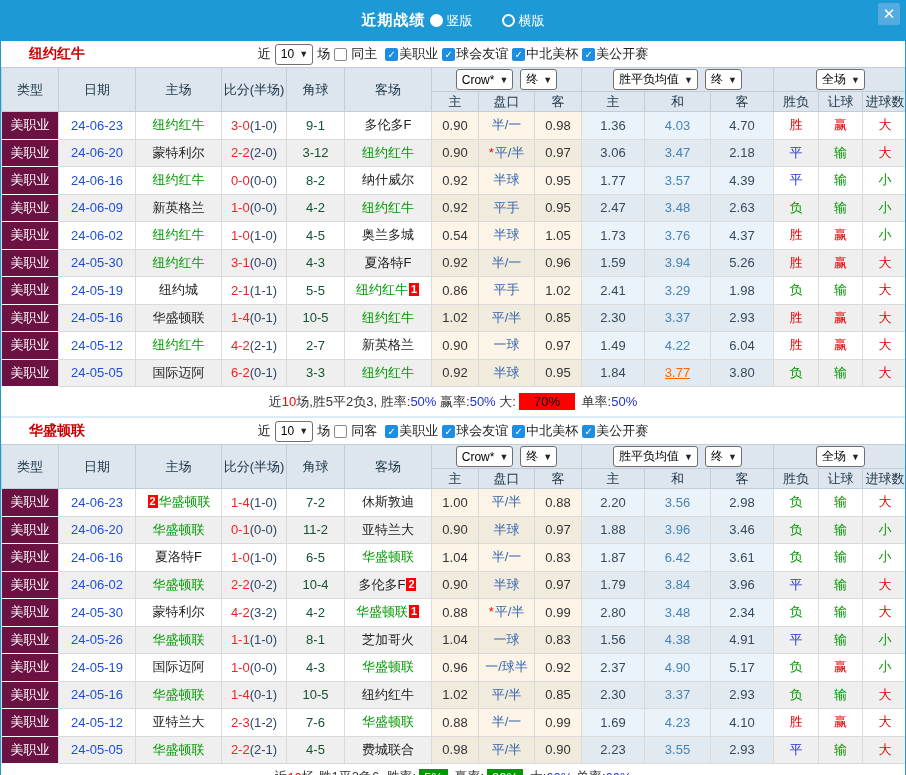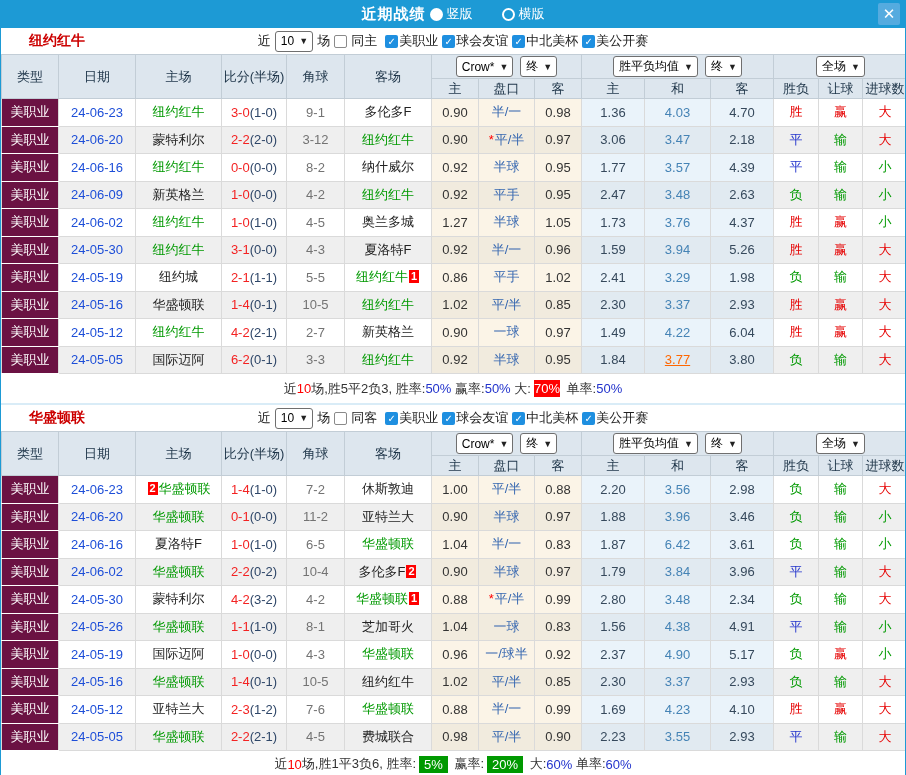--- a/index.html
+++ b/index.html
@@ -1,19 +1,19 @@
 <!DOCTYPE html>
 <html><head>
 <meta charset="utf-8">
 <style>
   html,body{margin:0;padding:0;background:#fff;font-family:"Liberation Sans","DejaVu Sans",sans-serif;}
   .app{width:906px;height:775px;position:relative;overflow:hidden;background:#fff;
        border-left:1px solid #1d9ad5;border-right:1px solid #1d9ad5;box-sizing:border-box;}
   
-  .titlebar{height:28px;background:#1d9ad5;display:flex;align-items:center;justify-content:center;position:relative;color:#fff;}
+  .titlebar{height:41px;background:#1d9ad5;display:flex;align-items:center;justify-content:center;position:relative;color:#fff;}
   .title{font-weight:bold;font-size:15px;letter-spacing:1px;}
   .radio-group{display:inline-flex;align-items:center;gap:29px;margin-left:4px;}
   .radio-item{display:inline-flex;align-items:center;gap:4px;cursor:pointer;}
   .radio{width:13px;height:13px;border-radius:50%;border:2px solid #fff;box-sizing:border-box;display:inline-block;}
   .radio.sel{background:#fff;}
   .radio-label{font-size:13px;}
   .close-btn{position:absolute;right:5px;top:3px;width:22px;height:22px;background:#55abdf;color:#fff;
              font-size:15px;font-weight:bold;display:flex;align-items:center;justify-content:center;border-radius:2px;cursor:pointer;}
   
   .filter-row{height:26px;display:flex;align-items:center;position:relative;background:#fff;}
@@ -36,34 +36,34 @@
   .ctrl-wrap{display:flex;justify-content:center;align-items:center;gap:7px;}
   tbody td{border:1px solid #dadada;text-align:center;height:26.5px;padding:0;color:#222;overflow:hidden;white-space:nowrap;}
   tr.even td{background:#efefef;}
   td.type{background:#6b1243;color:#fff;border-color:#fff #dadada;}
   tr.even td.type{background:#6b1243;}
   td.date{color:#1d4ed8;}
   td.crow{background:#fbf4e7;}  tr.even td.crow{background:#f1ebde;}
   td.avgc{background:#eaf3fa;}  tr.even td.avgc{background:#e1eaf1;}
   .t-green{color:#009900;} .t-black{color:#222;}
   .ft{color:#f32222;} .ht{color:#2e4668;}
-  td.corner{color:#737373;}
+  td.corner{color:#14532d;}
   td.crow{color:#333;}
   .line{color:#3667b0;} .star{color:#f00;margin-right:1px;}
   .avg-val{color:#36495c;} .avg-draw{color:#4583b5;}
   .hl-orange{color:#f60 !important;text-decoration:underline;}
   .c-red{color:#e60000;} .c-green{color:#009900;} .c-blue{color:#2233cc;}
   .badge{display:inline-block;background:#f00;color:#fff;font-size:11px;line-height:13px;min-width:8px;
          padding:0 1px;margin:0 1px;font-weight:bold;vertical-align:1px;}
   
   .summary{display:flex;align-items:center;justify-content:center;font-size:13px;color:#333;white-space:pre;}
   .summary-0{height:31px;border-bottom:2px solid #d9ecf7;box-sizing:border-box;}
   .summary-1{height:26px;}
   .seg-red{color:#f00;} .seg-blue{color:#2233cc;}
-  .seg-redbg{background:#f00;color:#ffffff;padding:1px 0;margin:0 3px;}
+  .seg-redbg{background:#f00;color:#000000;padding:1px 15px;margin:0 3px;}
   .seg-greenbg{background:#090;color:#fff;padding:1px 5px;margin:0 3px;}
 </style>
 </head>
 <body>
 
 <div class="app">
 
   <div class="titlebar">
     <span class="title">近期战绩</span>
     <span class="radio-group">
@@ -253,21 +253,21 @@
           <td class="c-green">输</td>
           <td class="c-green">小</td>
         </tr>
         <tr>
           <td class="type">美职业</td>
           <td class="date">24-06-02</td>
           <td class="team"><span class="t-green">纽约红牛</span></td>
           <td class="score"><span class="ft">1-0</span><span class="ht">(1-0)</span></td>
           <td class="corner">4-5</td>
           <td class="team"><span class="t-black">奥兰多城</span></td>
-          <td class="crow">1.27</td>
+          <td class="crow">0.54</td>
           <td class="crow"><span class="line">半球</span></td>
           <td class="crow">1.05</td>
           <td class="avgc"><span class="avg-val">1.73</span></td>
           <td class="avgc"><span class="avg-val avg-draw">3.76</span></td>
           <td class="avgc"><span class="avg-val">4.37</span></td>
           <td class="c-red">胜</td>
           <td class="c-red">赢</td>
           <td class="c-green">小</td>
         </tr>
         <tr class="even">

